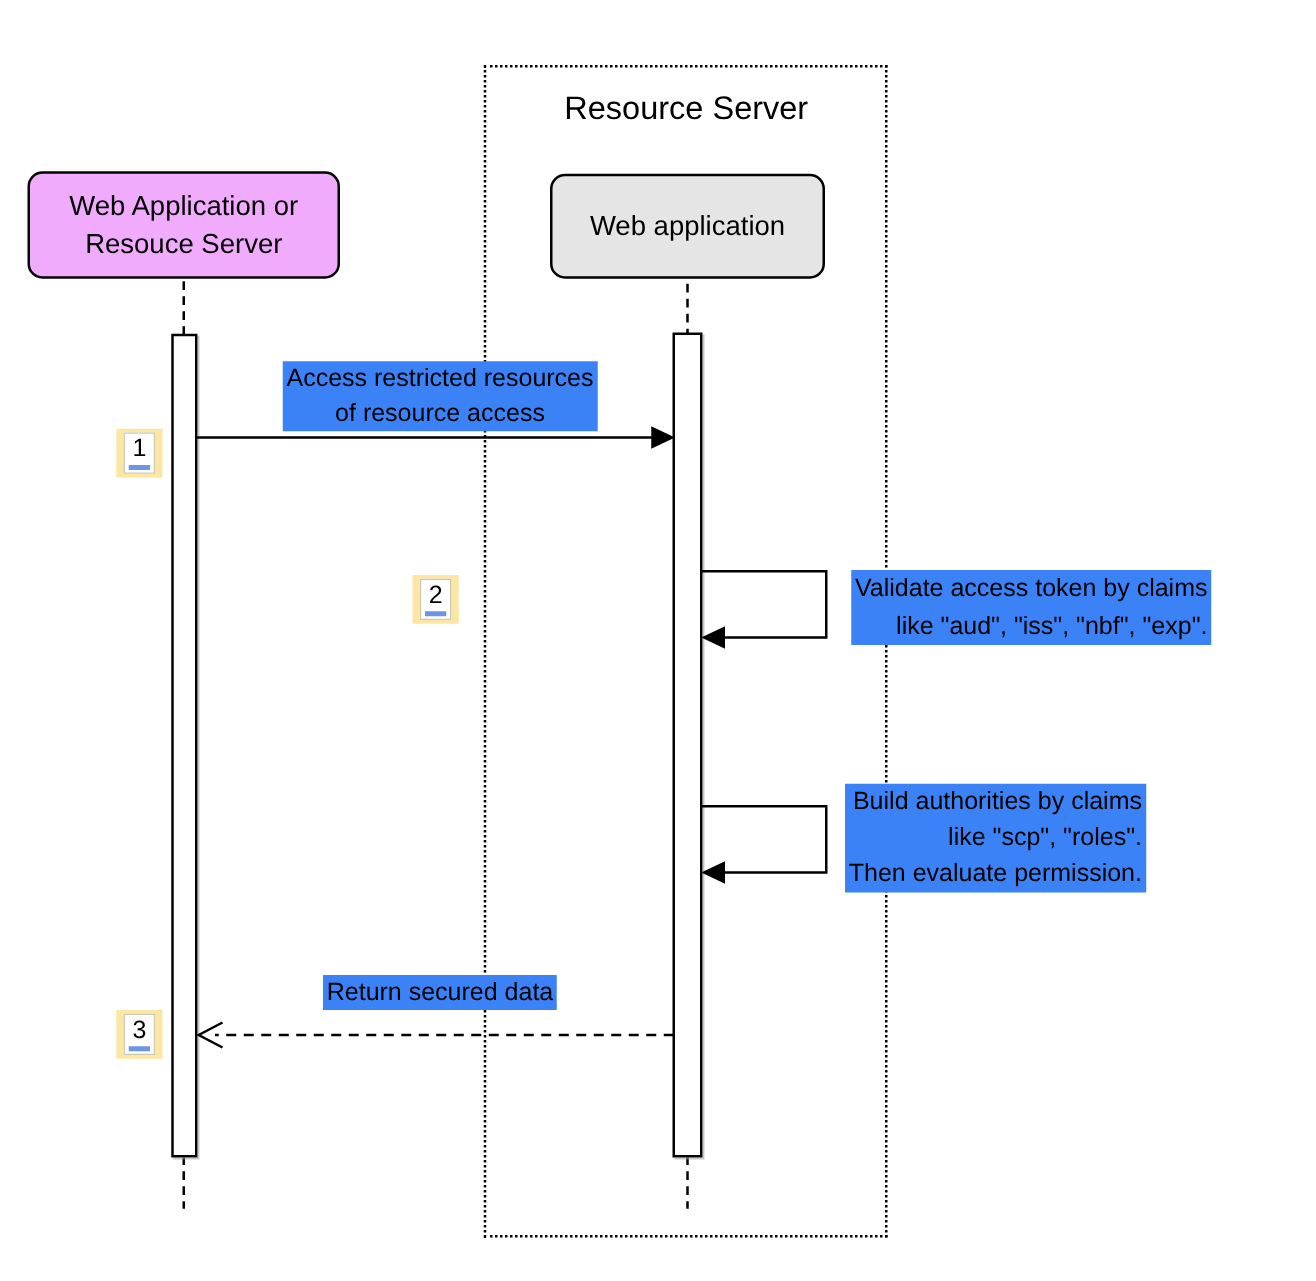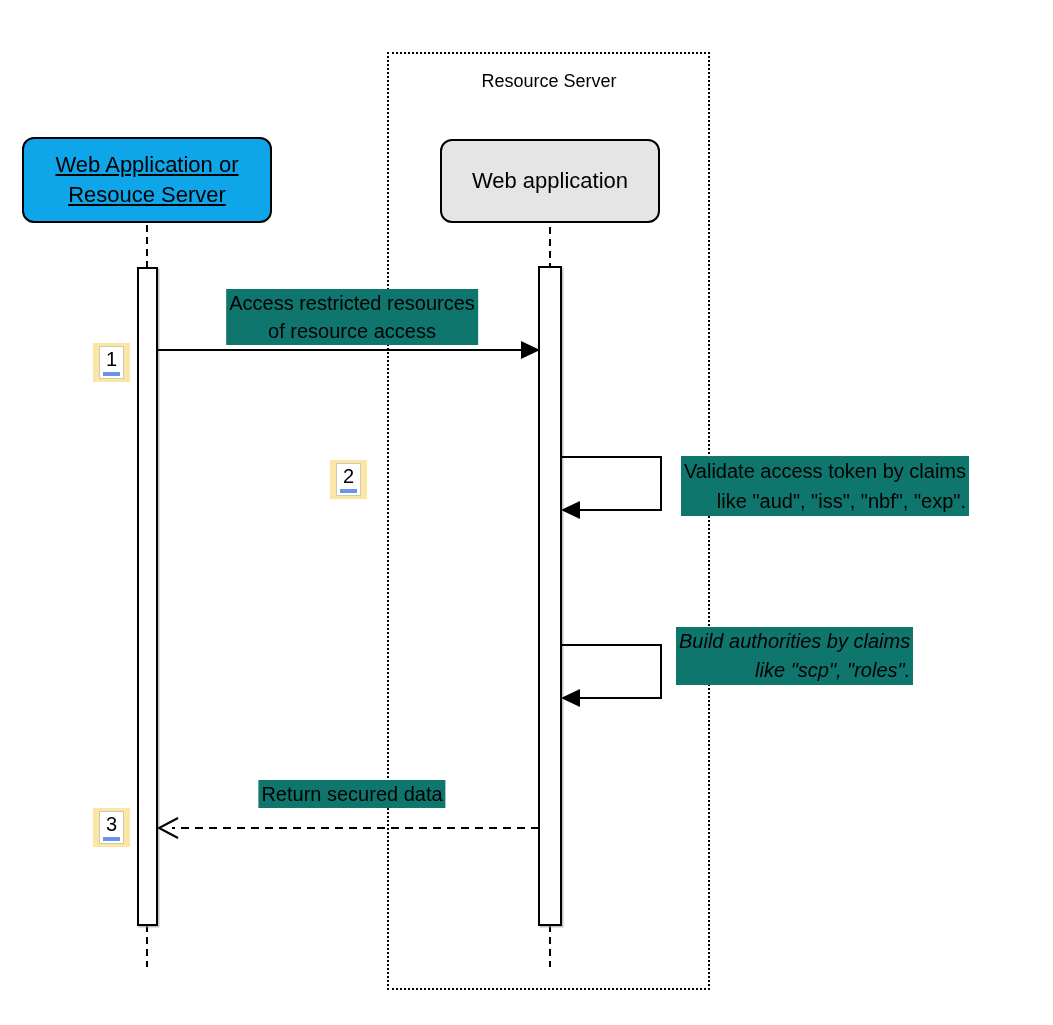--- a/index.html
+++ b/index.html
@@ -14,48 +14,48 @@
   
   .boundary {
     position:absolute; left:387px; top:52px;
     width:319px; height:934px;
     border:2px dotted #000000;
     z-index:1;
   }
   .boundary-title {
     position:absolute; left:549px; top:71px;
     transform:translateX(-50%);
-    font-size:18px; white-space:nowrap;
+    font-size:26px; white-space:nowrap;
     z-index:1;
   }
   
   .actor {
     position:absolute;
     border:2px solid #000000;
     border-radius:12px;
     display:flex; flex-direction:column;
     align-items:center; justify-content:center;
     font-size:22px; line-height:30px; text-align:center;
     z-index:2;
   }
-  .actor-left  { left:22px;  top:137px; width:246px; height:82px; background:#0ea5e9;text-decoration:underline; }
+  .actor-left  { left:22px;  top:137px; width:246px; height:82px; background:#f0abfc; }
   .actor-right { left:440px; top:139px; width:216px; height:80px; background:#e5e5e5; }
   
   svg.shapes { position:absolute; left:0; top:0; z-index:2; }
   
   .msg-label {
     position:absolute; z-index:3;
     font-size:20px; line-height:28px;
-    background:#0f766e; padding:0 3px;
+    background:#3b82f6; padding:0 3px;
   }
   .centered { transform:translateX(-50%); text-align:center; white-space:nowrap; }
   .left-aligned { text-align:right; white-space:nowrap; }
   .msg1-label   { left:352px; top:289px; }
   .validate-label { left:681px; top:456px; line-height:30px; }
-  .build-label  { left:676px; top:627px; line-height:29px;font-style:italic; }
+  .build-label  { left:676px; top:627px; line-height:29px; }
   .return-label { left:352px; top:780px; }
   .msg-line { display:block; }
   
   .badge {
     position:absolute; z-index:4;
     width:37px; height:39px;
     background:#fbe7a3;
     display:flex; align-items:center; justify-content:center;
   }
   .badge-inner {
@@ -120,20 +120,21 @@
   </div>
 
   <div class="msg-label left-aligned validate-label">
     <span class="msg-line">Validate access token by claims</span>
     <span class="msg-line">like "aud", "iss", "nbf", "exp".</span>
   </div>
 
   <div class="msg-label left-aligned build-label">
     <span class="msg-line">Build authorities by claims</span>
     <span class="msg-line">like "scp", "roles".</span>
+    <span class="msg-line">Then evaluate permission.</span>
   </div>
 
   <div class="msg-label centered return-label">
     <span class="msg-line">Return secured data</span>
   </div>
 
   <div class="badge badge-1">
     <div class="badge-inner">
       <span class="badge-num">1</span>
       <span class="badge-underline"></span>

